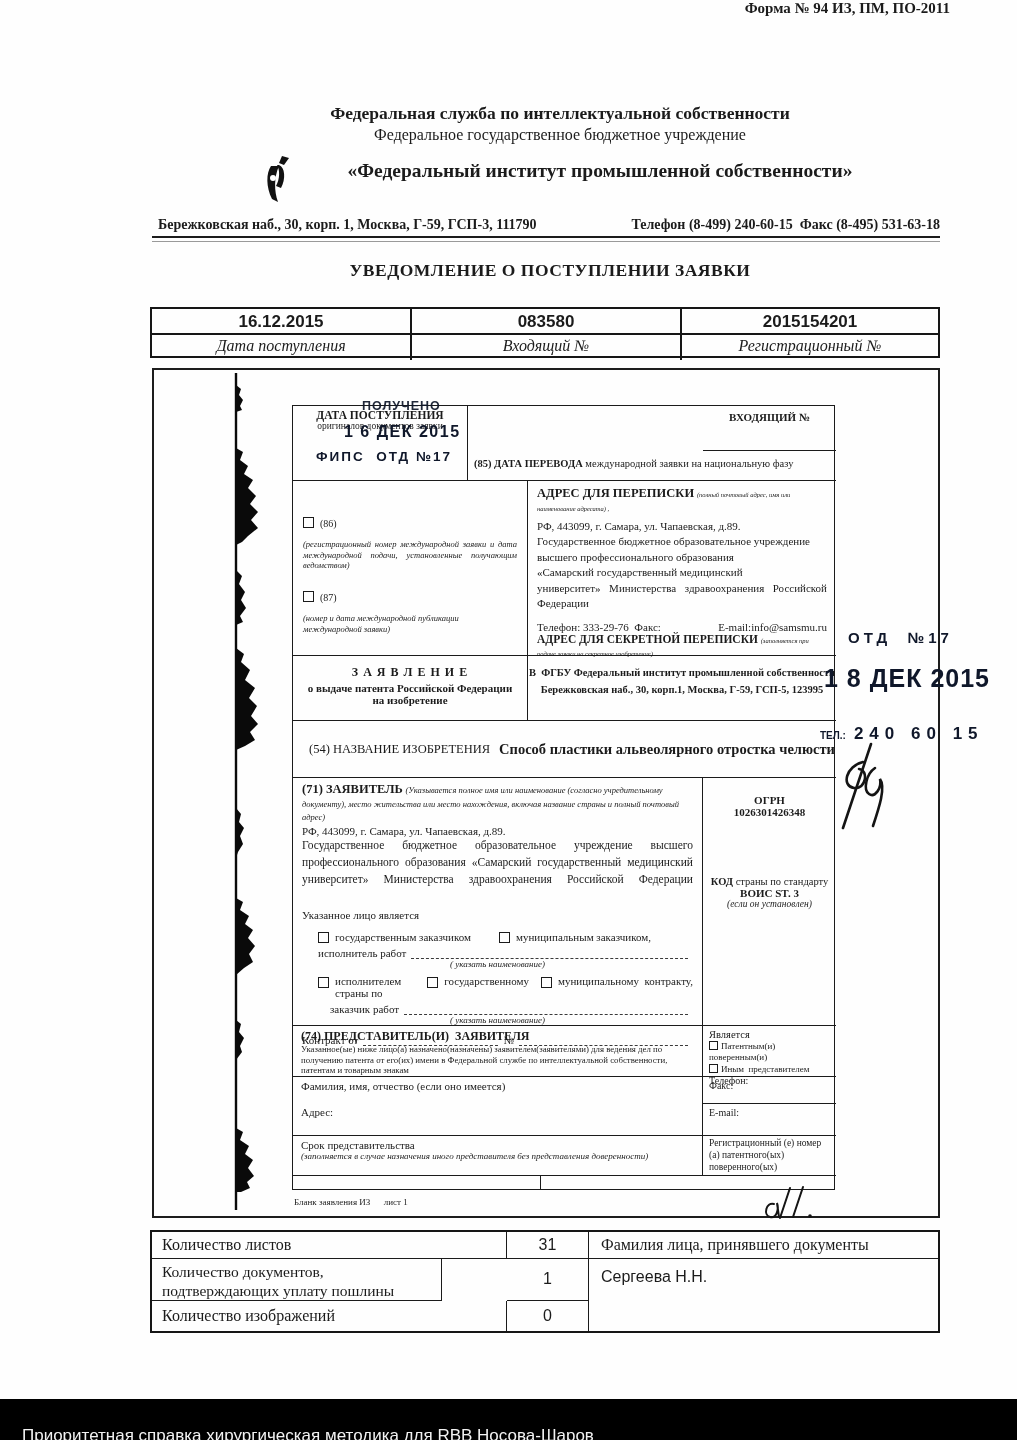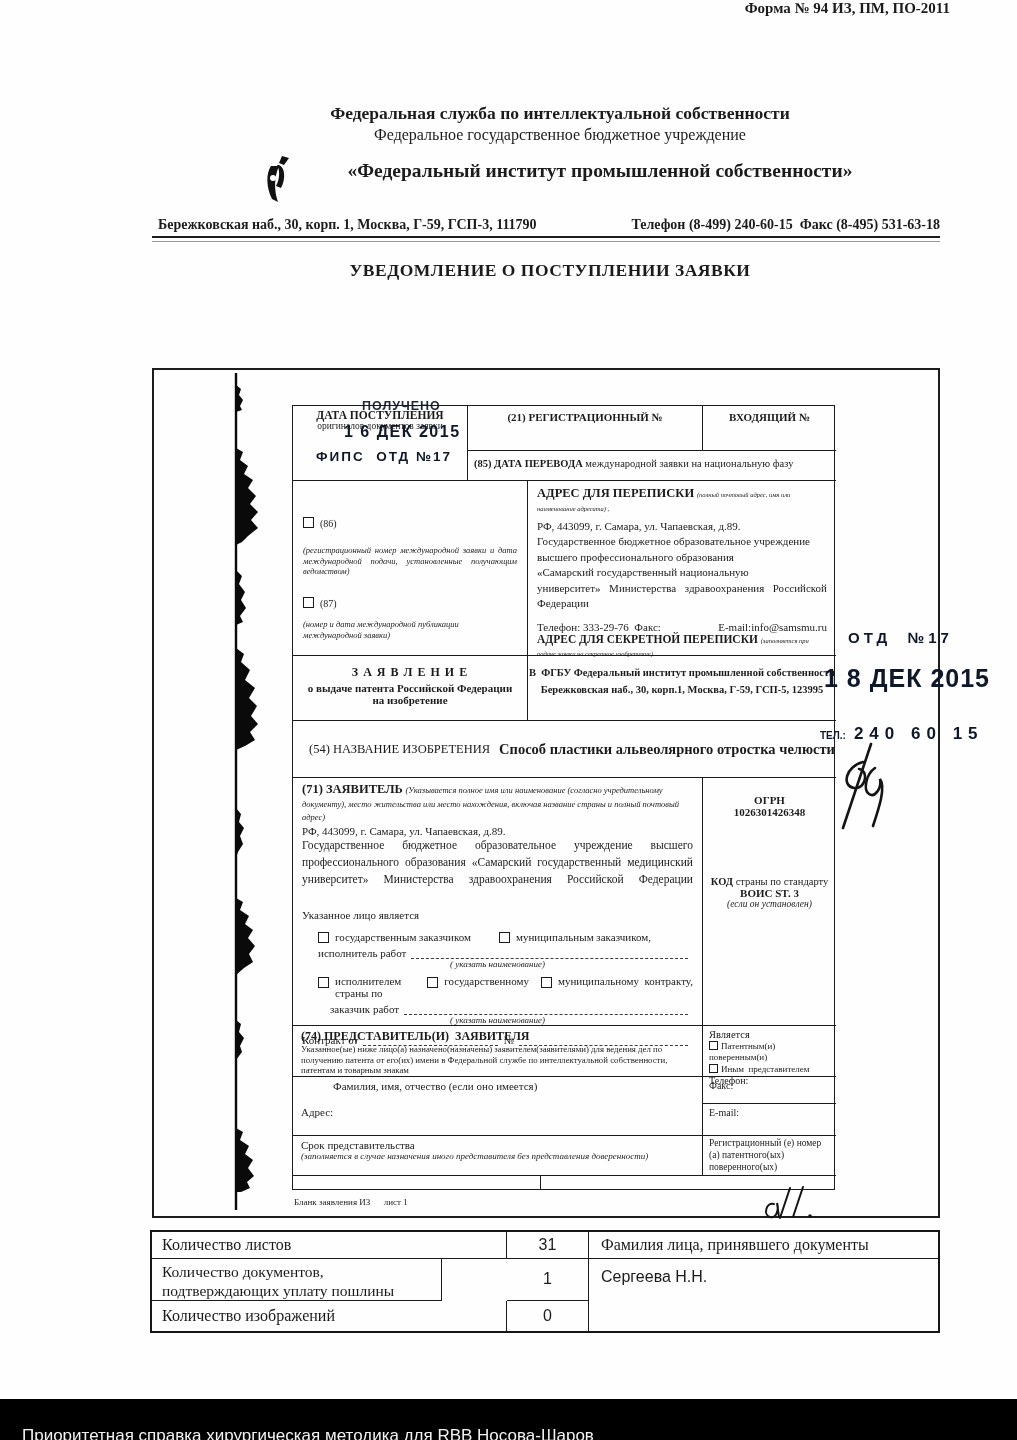--- a/index.html
+++ b/index.html
@@ -41,20 +41,28 @@
   </div>
   <div class="abs ctr b" style="left:150px;top:160px;width:900px;font-size:19.5px;">«Федеральный институт промышленной собственности»</div>
 
   <div class="abs b" style="left:158px;top:217px;width:480px;font-size:14px;">Бережковская наб., 30, корп. 1, Москва, Г-59, ГСП-3, 111790</div>
   <div class="abs b" style="left:600px;top:217px;width:340px;font-size:14px;text-align:right;white-space:pre;">Телефон (8-499) 240-60-15  Факс (8-495) 531-63-18</div>
   <div class="abs" style="left:152px;top:236px;width:788px;height:0;border-top:2.5px solid #1c1c1c;"></div>
   <div class="abs" style="left:152px;top:241px;width:788px;height:0;border-top:1px solid #9a9a9a;"></div>
 
   <div class="abs ctr b" style="left:60px;top:260px;width:980px;font-size:17.5px;letter-spacing:.5px;">УВЕДОМЛЕНИЕ О ПОСТУПЛЕНИИ ЗАЯВКИ</div>
 
+  <div class="abs" style="left:150px;top:307px;width:790px;height:51px;border:2px solid #161616;">
+    <div class="cell sans b ctr" style="left:0;top:0;width:260px;height:26px;border-right:2px solid #161616;border-bottom:2px solid #161616;font-size:17px;padding-top:3px;">16.12.2015</div>
+    <div class="cell sans b ctr" style="left:260px;top:0;width:270px;height:26px;border-right:2px solid #161616;border-bottom:2px solid #161616;font-size:17px;padding-top:3px;">083580</div>
+    <div class="cell sans b ctr" style="left:530px;top:0;width:256px;height:26px;border-bottom:2px solid #161616;font-size:17px;padding-top:3px;">2015154201</div>
+    <div class="cell i ctr" style="left:0;top:26px;width:260px;height:25px;border-right:2px solid #161616;font-size:16px;padding-top:2px;">Дата поступления</div>
+    <div class="cell i ctr" style="left:260px;top:26px;width:270px;height:25px;border-right:2px solid #161616;font-size:16px;padding-top:2px;">Входящий №</div>
+    <div class="cell i ctr" style="left:530px;top:26px;width:256px;height:25px;font-size:16px;padding-top:2px;">Регистрационный №</div>
+  </div>
 
   <div class="abs" style="left:152px;top:368px;width:788px;height:850px;border:2px solid #1d1d1d;"></div>
 
   <div class="abs" style="left:225px;top:370px;width:45px;height:845px;">
     <svg width="45" height="845" viewBox="0 0 45 845">
       <line x1="11" y1="3" x2="11" y2="840" stroke="#0a0a0a" stroke-width="2.4"></line>
       <polygon fill="#0a0a0a" points="11,15 16,19 14,25 18,30 15,36 17,40 11,42"></polygon>
       <polygon fill="#0a0a0a" points="11,78 18,82 15,90 23,96 19,104 28,110 23,118 31,126 25,134 33,142 26,150 33,158 23,166 17,172 11,175"></polygon>
       <polygon fill="#0a0a0a" points="11,200 17,206 14,214 20,222 16,230 21,238 15,246 18,252 11,255"></polygon>
       <polygon fill="#0a0a0a" points="11,278 19,284 16,292 25,300 20,310 30,318 24,328 32,336 26,346 33,354 25,362 30,370 20,376 11,380"></polygon>
@@ -64,46 +72,45 @@
       <polygon fill="#0a0a0a" points="11,758 18,762 15,770 24,776 20,784 28,790 23,798 29,806 22,812 25,818 16,822 11,822"></polygon>
     </svg>
   </div>
 
   <div class="abs" style="left:292px;top:405px;width:543px;height:785px;border:1.8px solid #1b1b1b;font-size:11px;">
 
     <div class="cell br bb" style="left:0;top:0;width:175px;height:75px;">
       <div class="ctr b" style="font-size:11.5px;padding-top:3px;">ДАТА ПОСТУПЛЕНИЯ</div>
       <div class="ctr" style="font-size:9.5px;">оригиналов документов заявки</div>
     </div>
-    <div class="cell br bb ctr b" style="left:175px;top:0;width:235px;height:45px;font-size:11px;padding-top:5px;">(21) РЕГИСТРАЦИОННЫЙ №</div>
     <div class="cell bb ctr b" style="left:410px;top:0;width:133px;height:45px;font-size:11px;padding-top:5px;">ВХОДЯЩИЙ №</div>
     <div class="cell bb" style="left:175px;top:45px;width:368px;height:30px;padding:7px 6px 0 6px;font-size:10.5px;">
       <span class="b">(85) ДАТА ПЕРЕВОДА</span><span> международной заявки на национальную фазу</span>
     </div>
 
     <div class="cell br bb" style="left:0;top:75px;width:235px;height:175px;padding:8px 10px;">
       <div style="margin-top:28px;">
         <span class="cb"></span><span style="font-size:10px;">(86)</span>
       </div>
-      <div class="note jl" style="margin-top:16px;">(регистрационный номер международной заявки и дата международной подачи, установленные получающим ведомством)</div>
+      <div class="note jl" style="margin-top:10px;">(регистрационный номер международной заявки и дата международной подачи, установленные получающим ведомством)</div>
       <div style="margin-top:20px;">
         <span class="cb"></span><span style="font-size:10px;">(87)</span>
       </div>
       <div class="note" style="margin-top:10px;">(номер и дата международной публикации международной заявки)</div>
     </div>
     <div class="cell bb" style="left:235px;top:75px;width:308px;height:175px;padding:5px 9px;">
       <div>
         <span class="b" style="font-size:12.5px;">АДРЕС ДЛЯ ПЕРЕПИСКИ</span>
         <span class="tiny">(полный почтовый адрес, имя или наименование адресата) ,</span>
       </div>
       <div style="margin-top:6px;line-height:1.4;font-size:11px;">
         <div>РФ, 443099, г. Самара, ул. Чапаевская, д.89.</div>
         <div>Государственное бюджетное образовательное учреждение</div>
         <div>высшего профессионального образования</div>
-        <div>«Самарский государственный национальную</div>
+        <div>«Самарский государственный медицинский</div>
         <div class="jl">университет» Министерства здравоохранения Российской</div>
         <div>Федерации</div>
       </div>
       <div style="display:flex;justify-content:space-between;margin-top:10px;font-size:11px;">
         <span class="pre">Телефон: 333-29-76  Факс:</span>
         <span>E-mail:info@samsmu.ru</span>
       </div>
       <div style="line-height:1.1;">
         <span class="b" style="font-size:11.5px;">АДРЕС ДЛЯ СЕКРЕТНОЙ ПЕРЕПИСКИ</span>
         <span class="tiny">(заполняется при подаче заявки на секретное изобретение)</span>
@@ -178,21 +185,21 @@
       <div class="b" style="font-size:12px;white-space:pre;">(74) ПРЕДСТАВИТЕЛЬ(И)  ЗАЯВИТЕЛЯ</div>
       <div style="font-size:8.8px;line-height:1.2;">Указанное(ые) ниже лицо(а) назначено(назначены) заявителем(заявителями) для ведения дел по получению патента от его(их) имени в Федеральной службе по интеллектуальной собственности, патентам и товарным знакам</div>
     </div>
     <div class="cell bb" style="left:410px;top:620px;width:133px;height:51px;padding:2px 6px;line-height:1.25;">
       <div style="font-size:10.5px;">Является</div>
       <div style="font-size:9px;"><span class="cb" style="width:7px;height:7px;margin-right:3px;"></span><span>Патентным(и) поверенным(и)</span></div>
       <div style="font-size:9px;"><span class="cb" style="width:7px;height:7px;margin-right:3px;"></span><span class="pre">Иным  представителем</span></div>
       <div style="font-size:10px;">Телефон:</div>
     </div>
     <div class="cell br bb" style="left:0;top:671px;width:410px;height:59px;padding:3px 8px;">
-      <div style="font-size:11px;margin-left:32px;">Фамилия, имя, отчество (если оно имеется)</div>
+      <div style="font-size:11px;">Фамилия, имя, отчество (если оно имеется)</div>
       <div style="font-size:11px;margin-top:14px;">Адрес:</div>
     </div>
     <div class="cell bb" style="left:410px;top:671px;width:133px;height:27px;padding:3px 6px;">
       <div style="font-size:10px;">Факс:</div>
     </div>
     <div class="cell bb" style="left:410px;top:698px;width:133px;height:32px;padding:3px 6px;">
       <div style="font-size:10px;">E-mail:</div>
     </div>
 
     <div class="cell br bb" style="left:0;top:730px;width:410px;height:40px;padding:3px 8px;">

